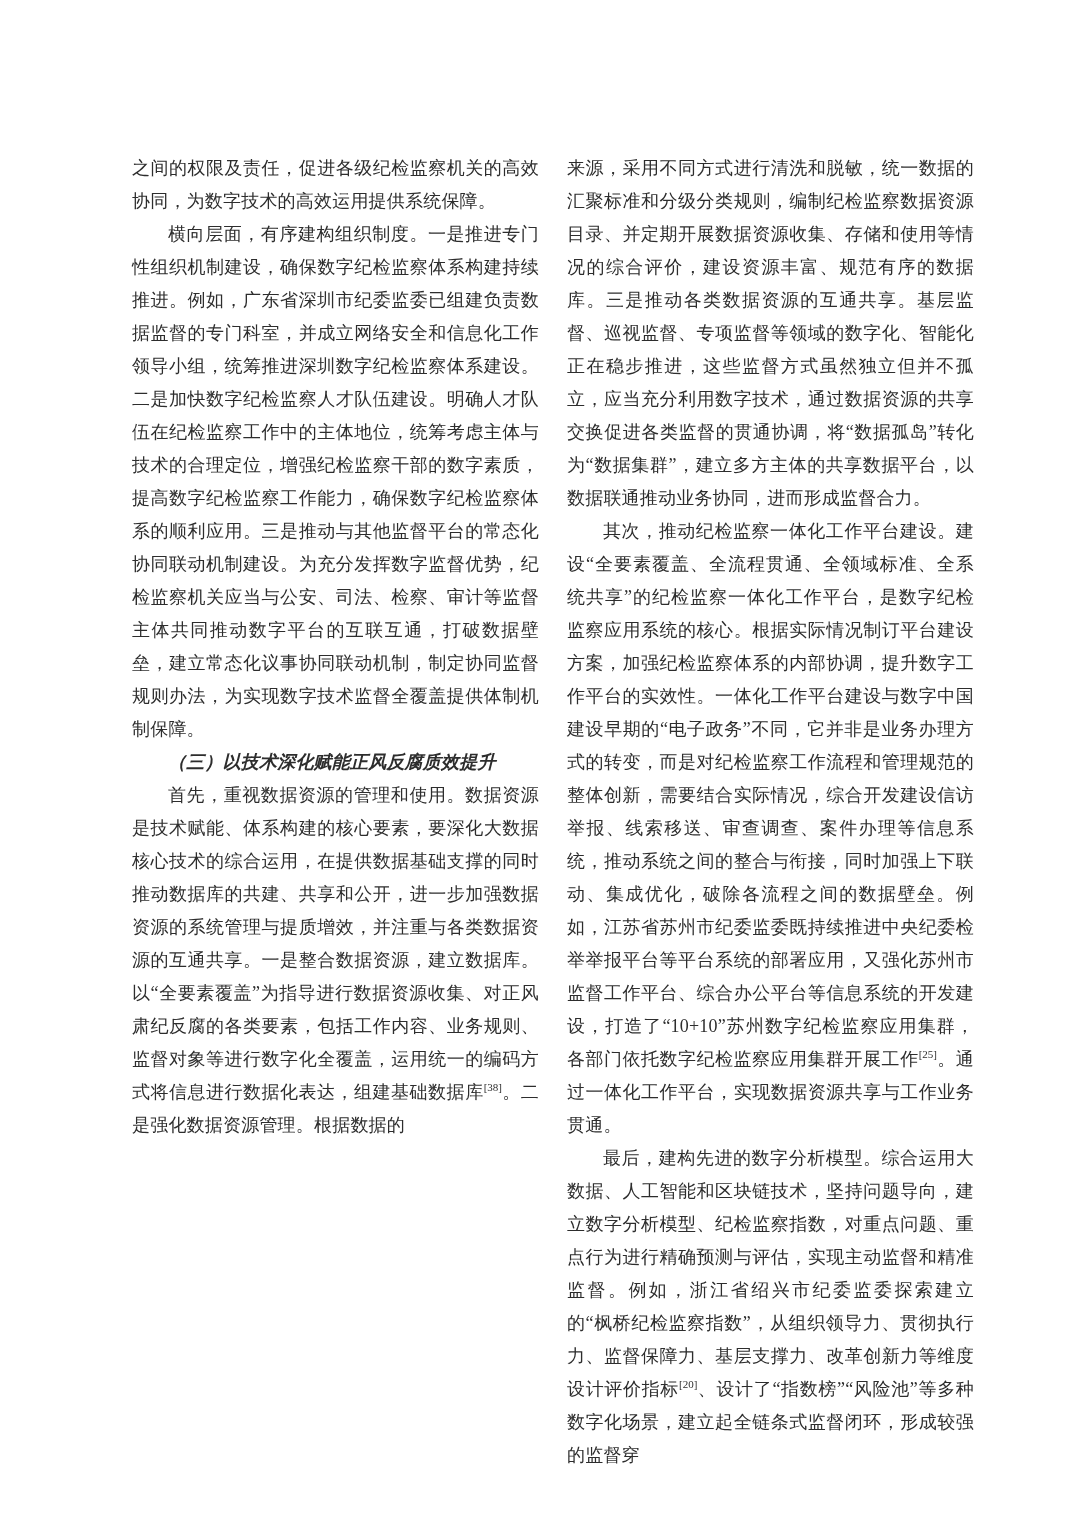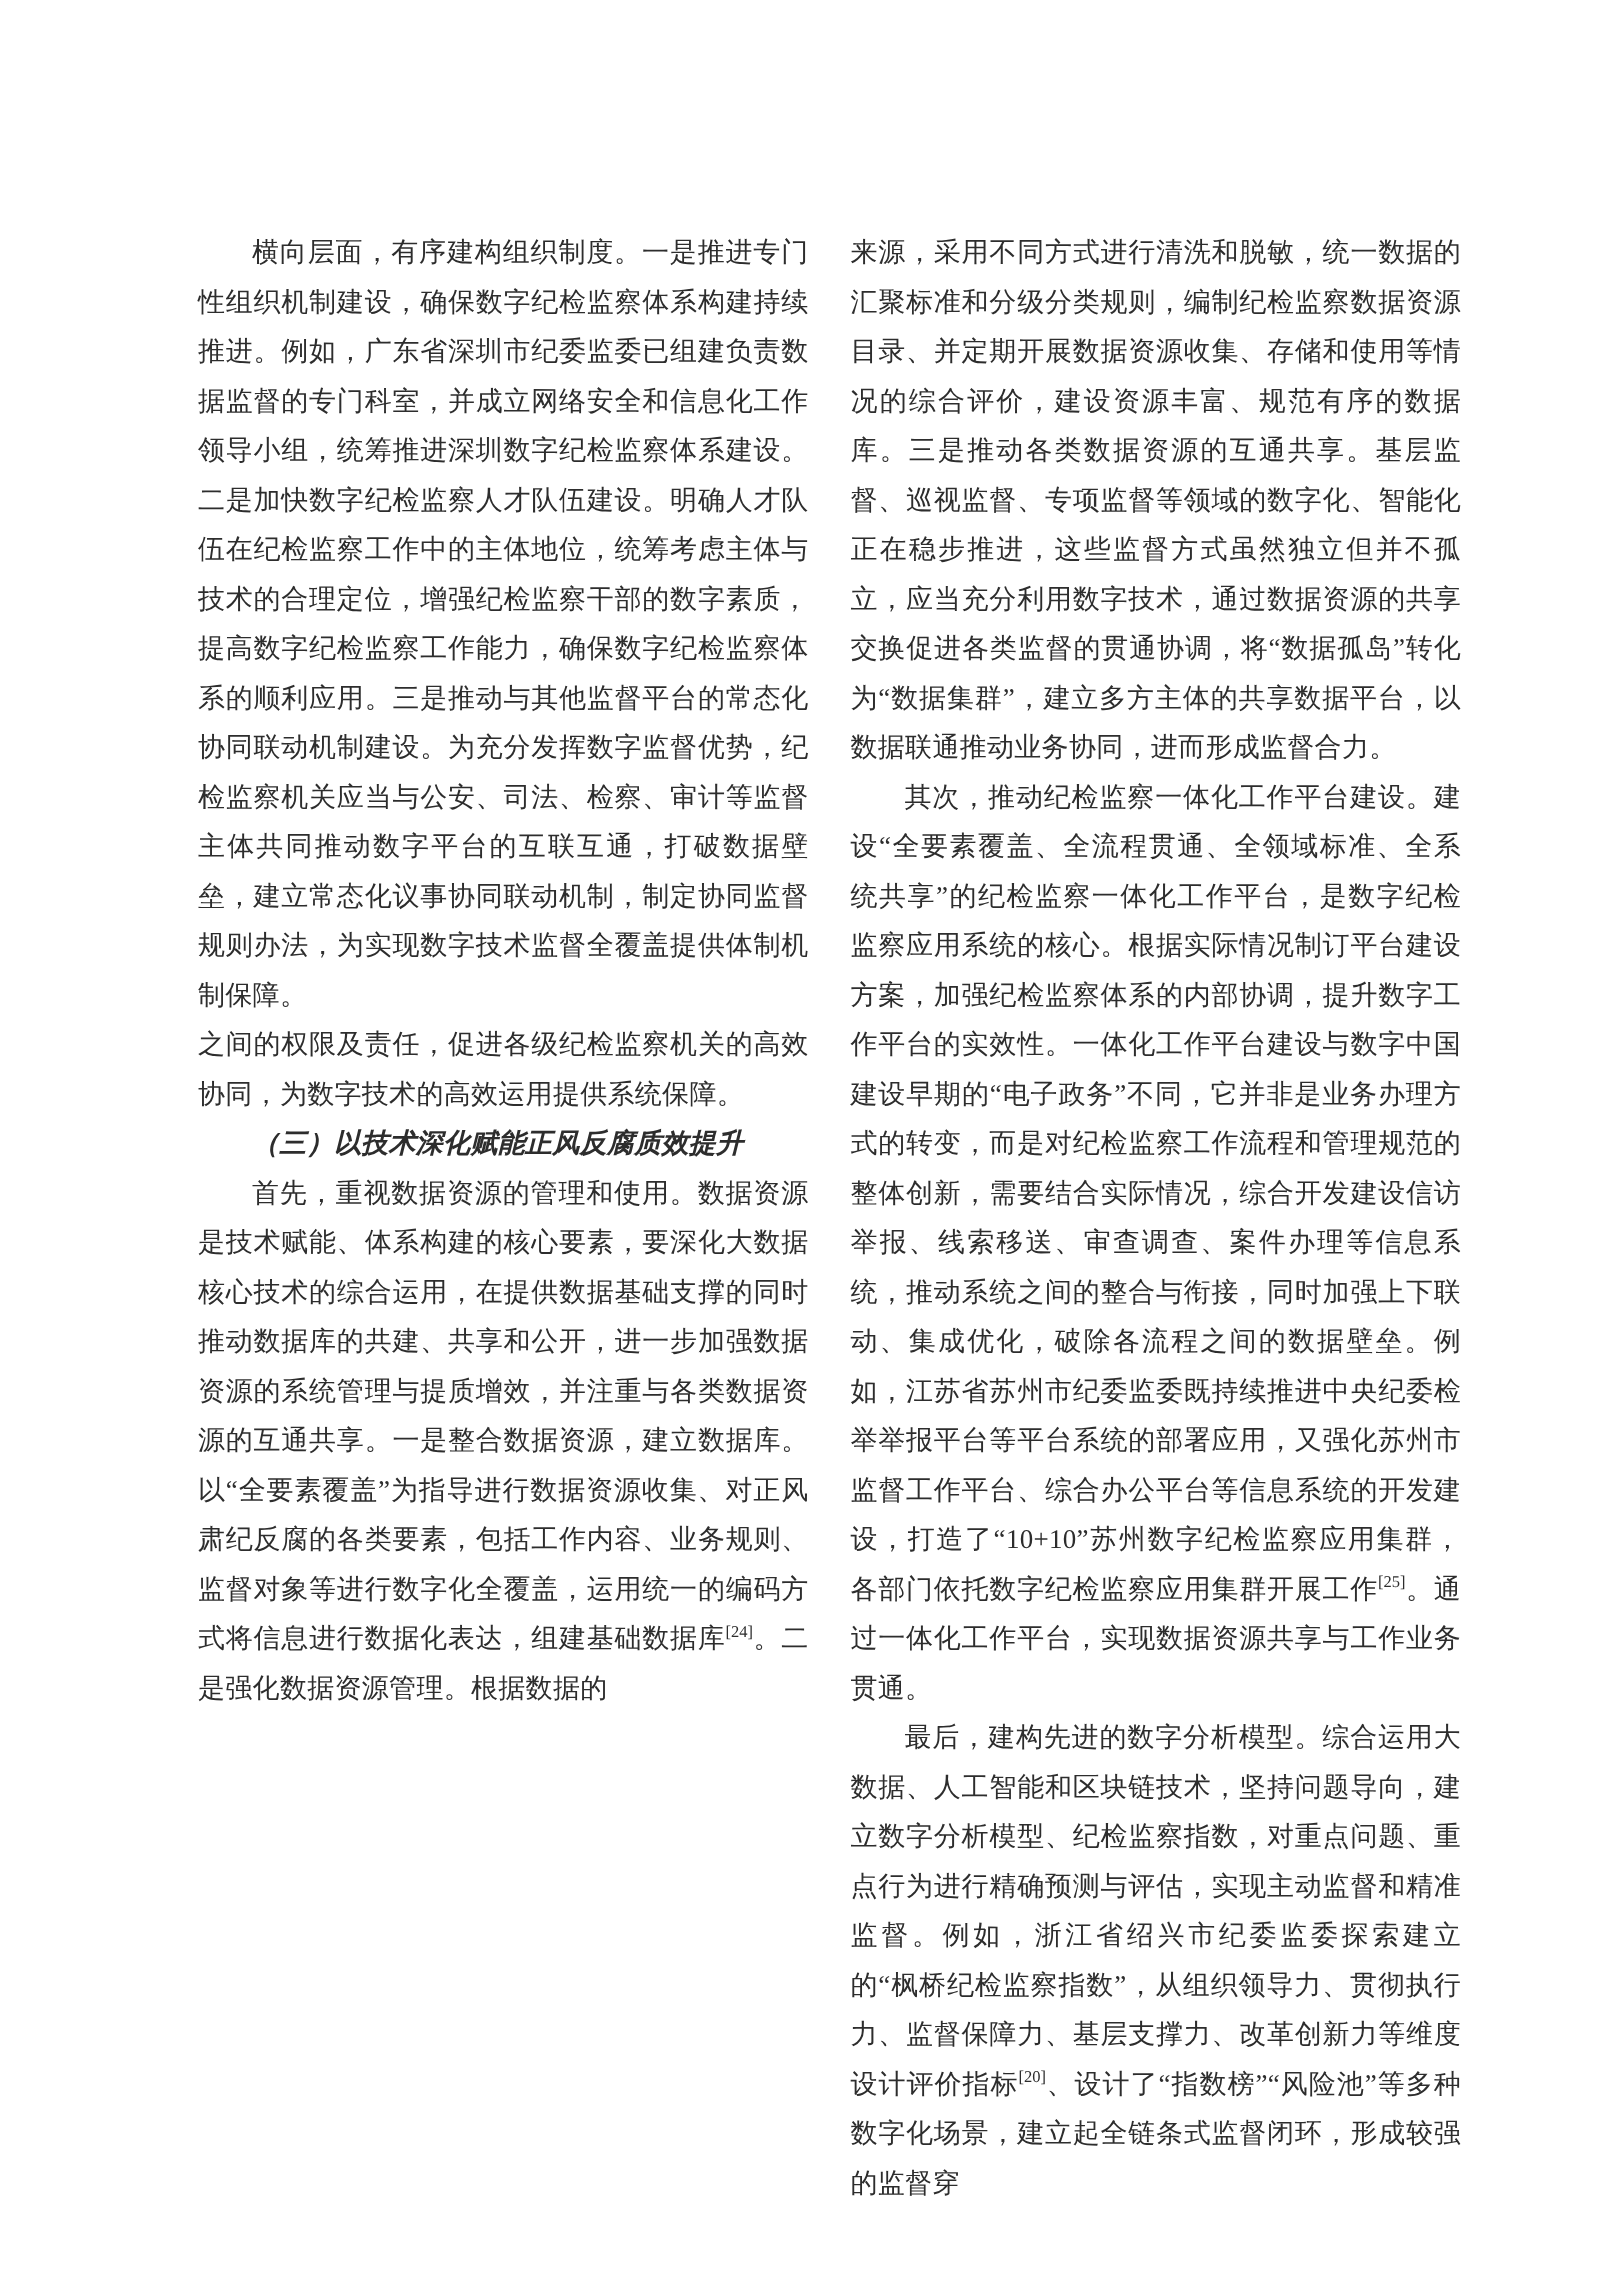--- a/index.html
+++ b/index.html
@@ -50,24 +50,24 @@
     vertical-align: super;
     letter-spacing: 0;
   }
 </style>
 </head>
 <body>
 
 <div class="page">
   <div class="content">
     <div class="column" id="col-left">
+        <p class="para">之间的权限及责任，促进各级纪检监察机关的高效协同，为数字技术的高效运用提供系统保障。</p>
         <p class="para indent">横向层面，有序建构组织制度。一是推进专门性组织机制建设，确保数字纪检监察体系构建持续推进。例如，广东省深圳市纪委监委已组建负责数据监督的专门科室，并成立网络安全和信息化工作领导小组，统筹推进深圳数字纪检监察体系建设。二是加快数字纪检监察人才队伍建设。明确人才队伍在纪检监察工作中的主体地位，统筹考虑主体与技术的合理定位，增强纪检监察干部的数字素质，提高数字纪检监察工作能力，确保数字纪检监察体系的顺利应用。三是推动与其他监督平台的常态化协同联动机制建设。为充分发挥数字监督优势，纪检监察机关应当与公安、司法、检察、审计等监督主体共同推动数字平台的互联互通，打破数据壁垒，建立常态化议事协同联动机制，制定协同监督规则办法，为实现数字技术监督全覆盖提供体制机制保障。</p>
-        <p class="para">之间的权限及责任，促进各级纪检监察机关的高效协同，为数字技术的高效运用提供系统保障。</p>
         <p class="para indent heading">（三）以技术深化赋能正风反腐质效提升</p>
-        <p class="para indent">首先，重视数据资源的管理和使用。数据资源是技术赋能、体系构建的核心要素，要深化大数据核心技术的综合运用，在提供数据基础支撑的同时推动数据库的共建、共享和公开，进一步加强数据资源的系统管理与提质增效，并注重与各类数据资源的互通共享。一是整合数据资源，建立数据库。以“全要素覆盖”为指导进行数据资源收集、对正风肃纪反腐的各类要素，包括工作内容、业务规则、监督对象等进行数字化全覆盖，运用统一的编码方式将信息进行数据化表达，组建基础数据库<sup class="fnref">[24]</sup>。二是强化数据资源管理。根据数据的</p>
+        <p class="para indent">首先，重视数据资源的管理和使用。数据资源是技术赋能、体系构建的核心要素，要深化大数据核心技术的综合运用，在提供数据基础支撑的同时推动数据库的共建、共享和公开，进一步加强数据资源的系统管理与提质增效，并注重与各类数据资源的互通共享。一是整合数据资源，建立数据库。以“全要素覆盖”为指导进行数据资源收集、对正风肃纪反腐的各类要素，包括工作内容、业务规则、监督对象等进行数字化全覆盖，运用统一的编码方式将信息进行数据化表达，组建基础数据库<sup class="fnref">[38]</sup>。二是强化数据资源管理。根据数据的</p>
       </div>
     <div class="column" id="col-right">
         <p class="para">来源，采用不同方式进行清洗和脱敏，统一数据的汇聚标准和分级分类规则，编制纪检监察数据资源目录、并定期开展数据资源收集、存储和使用等情况的综合评价，建设资源丰富、规范有序的数据库。三是推动各类数据资源的互通共享。基层监督、巡视监督、专项监督等领域的数字化、智能化正在稳步推进，这些监督方式虽然独立但并不孤立，应当充分利用数字技术，通过数据资源的共享交换促进各类监督的贯通协调，将“数据孤岛”转化为“数据集群”，建立多方主体的共享数据平台，以数据联通推动业务协同，进而形成监督合力。</p>
         <p class="para indent">其次，推动纪检监察一体化工作平台建设。建设“全要素覆盖、全流程贯通、全领域标准、全系统共享”的纪检监察一体化工作平台，是数字纪检监察应用系统的核心。根据实际情况制订平台建设方案，加强纪检监察体系的内部协调，提升数字工作平台的实效性。一体化工作平台建设与数字中国建设早期的“电子政务”不同，它并非是业务办理方式的转变，而是对纪检监察工作流程和管理规范的整体创新，需要结合实际情况，综合开发建设信访举报、线索移送、审查调查、案件办理等信息系统，推动系统之间的整合与衔接，同时加强上下联动、集成优化，破除各流程之间的数据壁垒。例如，江苏省苏州市纪委监委既持续推进中央纪委检举举报平台等平台系统的部署应用，又强化苏州市监督工作平台、综合办公平台等信息系统的开发建设，打造了“10+10”苏州数字纪检监察应用集群，各部门依托数字纪检监察应用集群开展工作<sup class="fnref">[25]</sup>。通过一体化工作平台，实现数据资源共享与工作业务贯通。</p>
         <p class="para indent">最后，建构先进的数字分析模型。综合运用大数据、人工智能和区块链技术，坚持问题导向，建立数字分析模型、纪检监察指数，对重点问题、重点行为进行精确预测与评估，实现主动监督和精准监督。例如，浙江省绍兴市纪委监委探索建立的“枫桥纪检监察指数”，从组织领导力、贯彻执行力、监督保障力、基层支撑力、改革创新力等维度设计评价指标<sup class="fnref">[20]</sup>、设计了“指数榜”“风险池”等多种数字化场景，建立起全链条式监督闭环，形成较强的监督穿</p>
       </div>
   </div>
 </div>
 
 </body></html>

